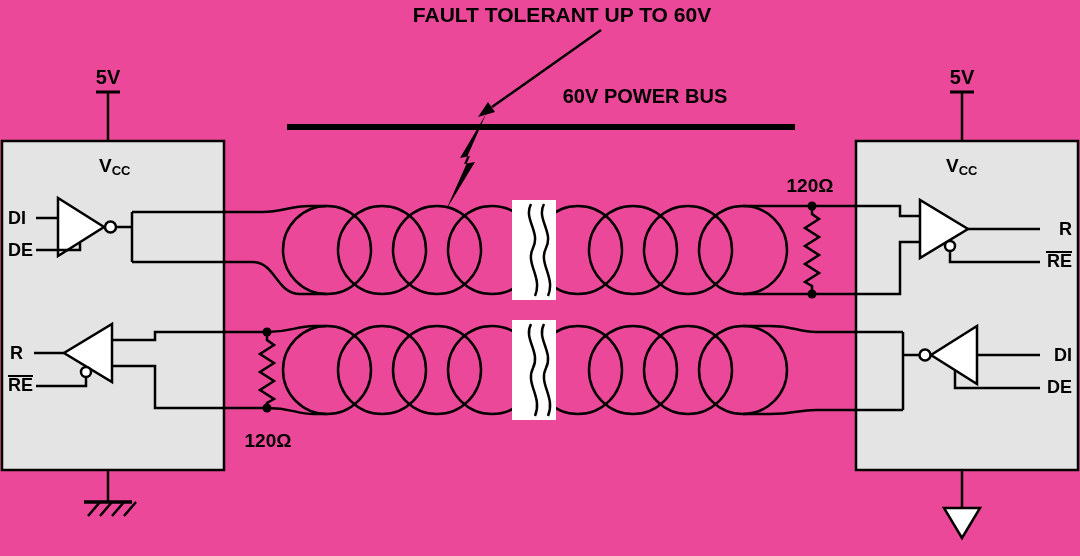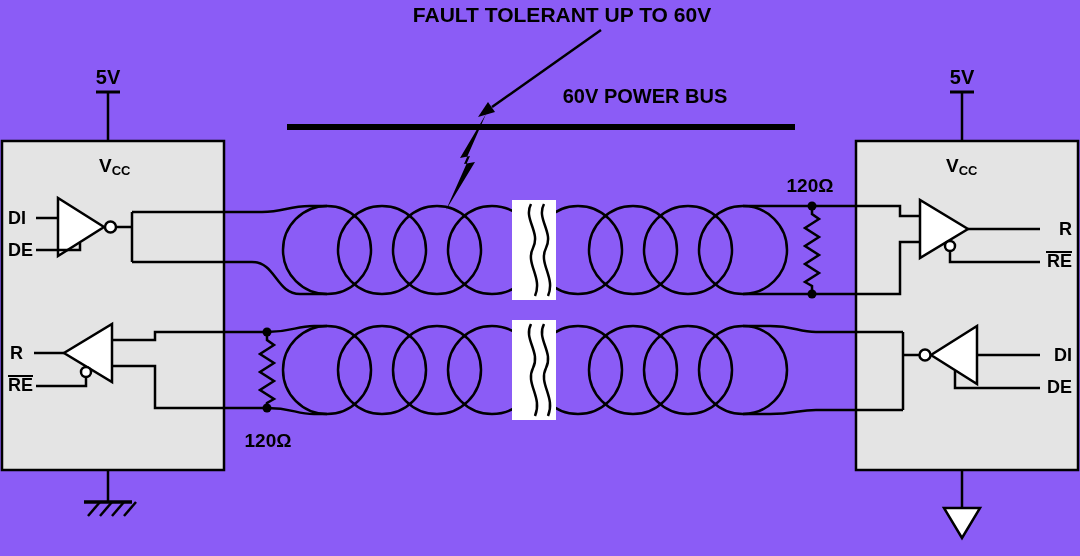--- a/index.html
+++ b/index.html
@@ -1,19 +1,19 @@
 <!DOCTYPE html>
 <html><head>
 <meta charset="utf-8">
 <style>
   html,body{margin:0;padding:0;background:#ffffff;}
   .canvas{
     position:relative;
     width:1080px;height:556px;
-    background:#8b5cf6;
+    background:#ec4899;
     font-family:"Liberation Sans", sans-serif;
     overflow:hidden;
   }
   svg text{
     font-family:"Liberation Sans", sans-serif;
     font-weight:bold;
     fill:#000;
   }
   .t-annot{font-size:21px;}
   .t-bus{font-size:20px;}

